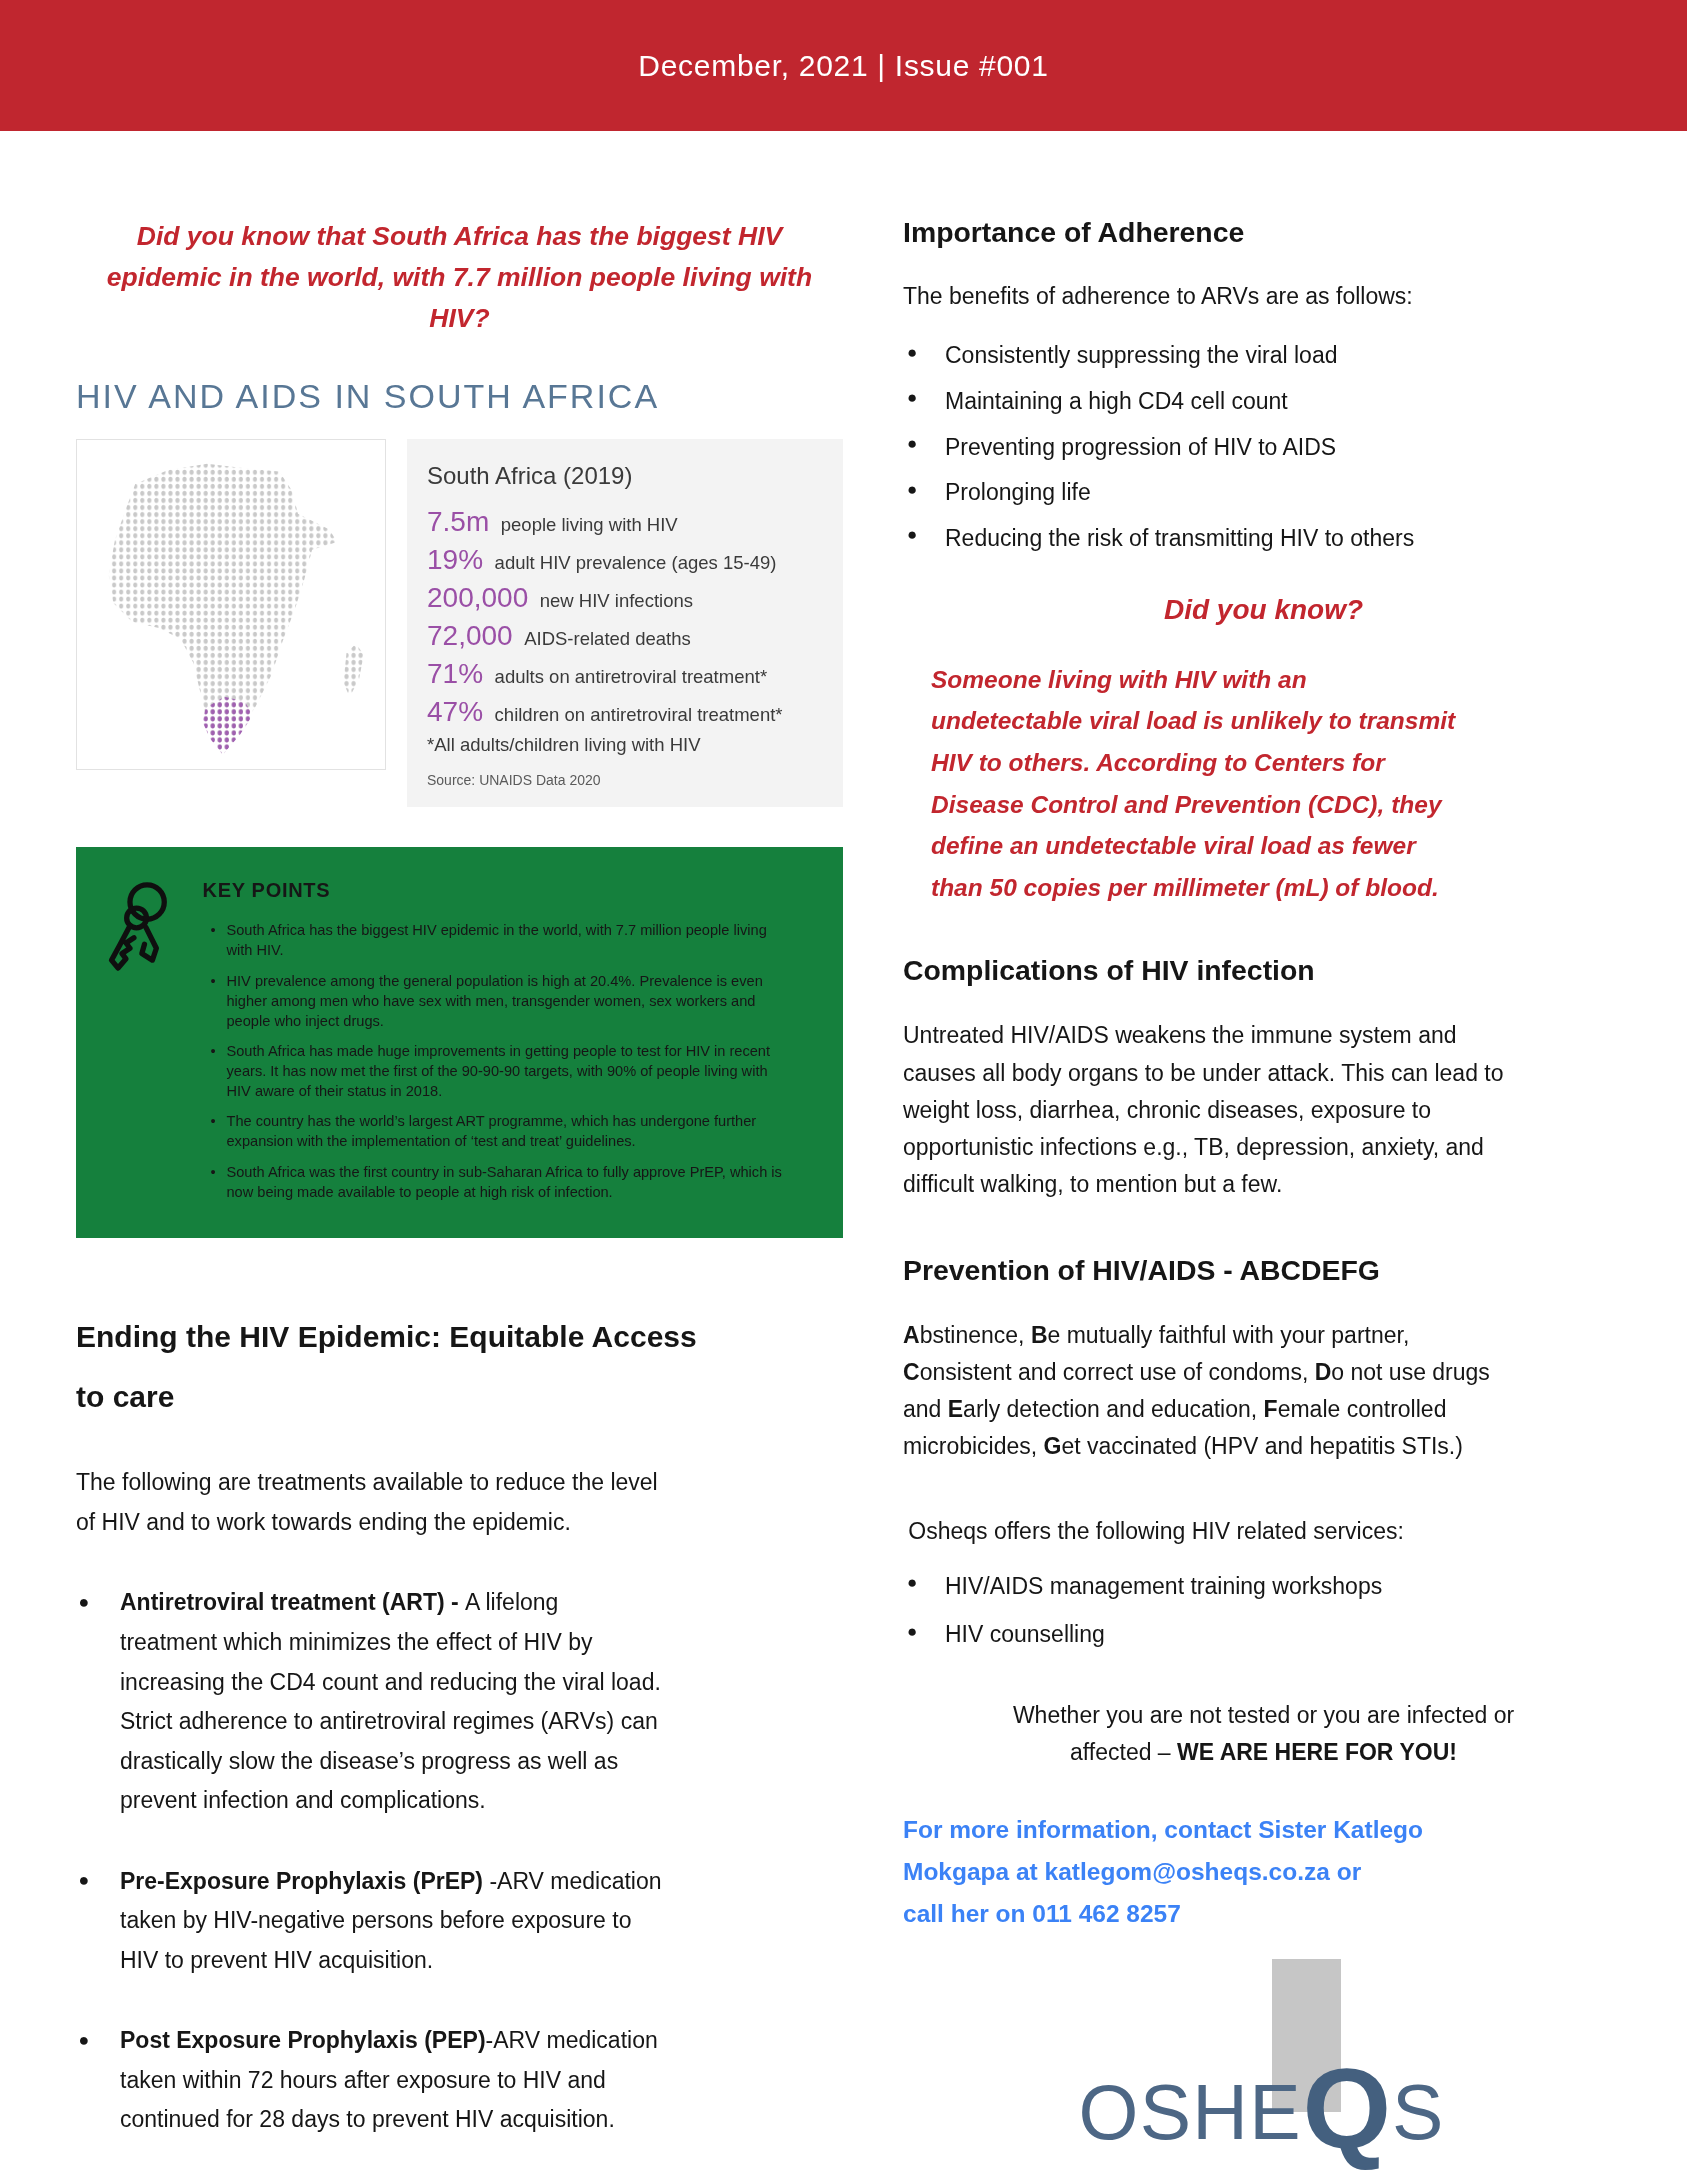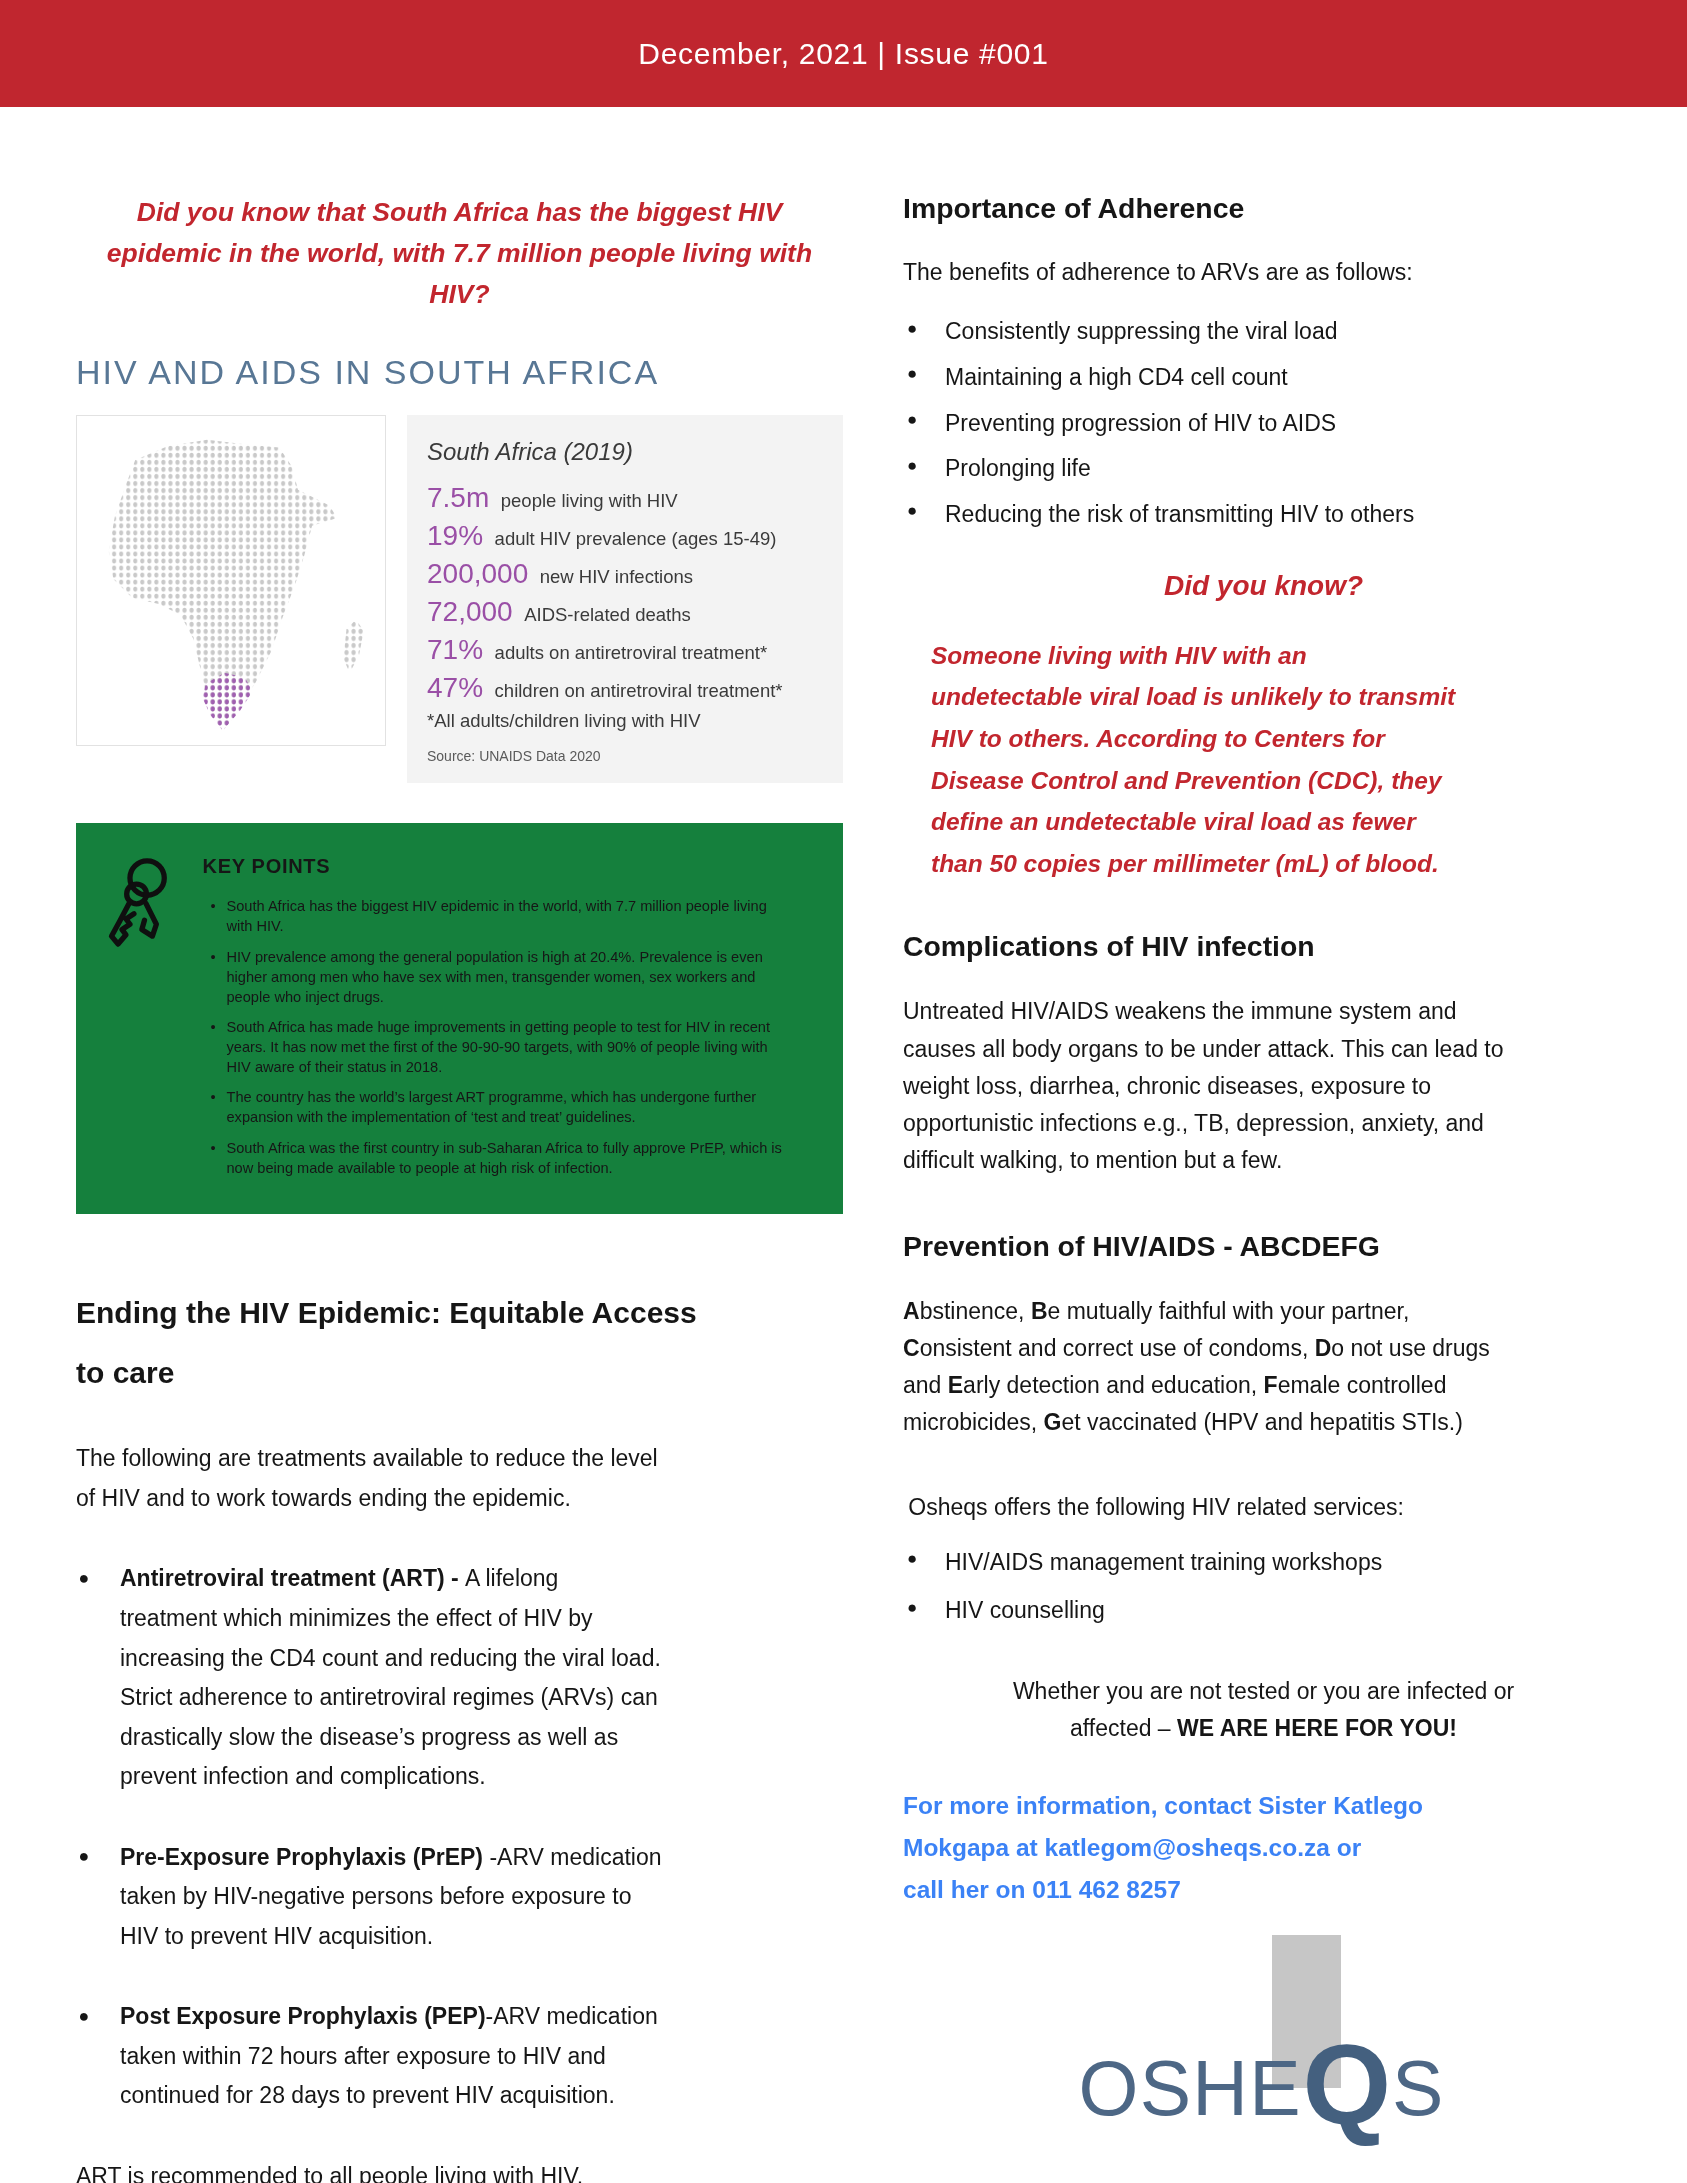--- a/index.html
+++ b/index.html
@@ -1,34 +1,34 @@
 <!DOCTYPE html>
 <html style="font-size:10.6px"><head>
 <meta charset="utf-8">
 <style>
   html,body{margin:0;padding:0;background:#ffffff;}
   body{
     width:1687px;height:2183px;overflow:hidden;position:relative;
     font-family:"Liberation Sans","DejaVu Sans",sans-serif;color:#161616;
   }
-  .banner{height:107px;background:#C0262F;display:flex;align-items:center;justify-content:center;}
+  .banner{height:131px;background:#C0262F;display:flex;align-items:center;justify-content:center;}
   .banner-text{color:#ffffff;font-size:30px;letter-spacing:0.7px;}
 
   .content{display:grid;grid-template-columns:767px 721px;column-gap:60px;padding:78px 63px 0 76px;}
 
   
   .intro-red{color:#C2262E;font-weight:700;font-style:italic;font-size:26.5px;line-height:1.55;
     text-align:center;margin:6.6px 0 0;white-space:pre-line;}
   .hiv-sa-title{margin-top:38px;color:#587795;font-size:34px;letter-spacing:2px;font-weight:400;}
 
   .infographic{margin-top:22.5px;display:flex;gap:21px;}
   .map-box{box-sizing:border-box;width:310px;height:331px;border:1.3px solid #E2E2E2;background:#fff;padding:8px 5.3px;}
   .map-box svg{width:100%;height:100%;}
   .stats-panel{box-sizing:border-box;flex:1;background:#F3F3F3;padding:18.5px 20px;}
-  .stats-title{font-size:24px;color:#3A3A3A;margin:5.3px 0 16px;font-style:italic;}
+  .stats-title{font-size:24px;color:#3A3A3A;margin:5.3px 0 16px;}
   .stat-row{margin-bottom:6px;white-space:nowrap;}
   .stat-value{color:#9A4FA6;font-size:28px;margin-right:8.6px;}
   .stat-label{font-size:18.5px;color:#3A3A3A;}
   .stat-footnote{font-size:18.5px;color:#3A3A3A;margin-top:4px;}
   .stat-source{font-size:14px;color:#5A5A5A;margin-top:16px;}
 
   .key-box{margin-top:40px;background:#15803d;display:flex;gap:17px;padding:28px 30px 26.5px 22.5px;box-sizing:border-box;}
   .key-icon{flex:0 0 87px;padding-top:2.6px;}
   .kp-title{font-size:20px;font-weight:700;letter-spacing:0.7px;margin:4px 0 18.5px;}
   .kp-list{margin:0;padding:0 0 0 24px;}

